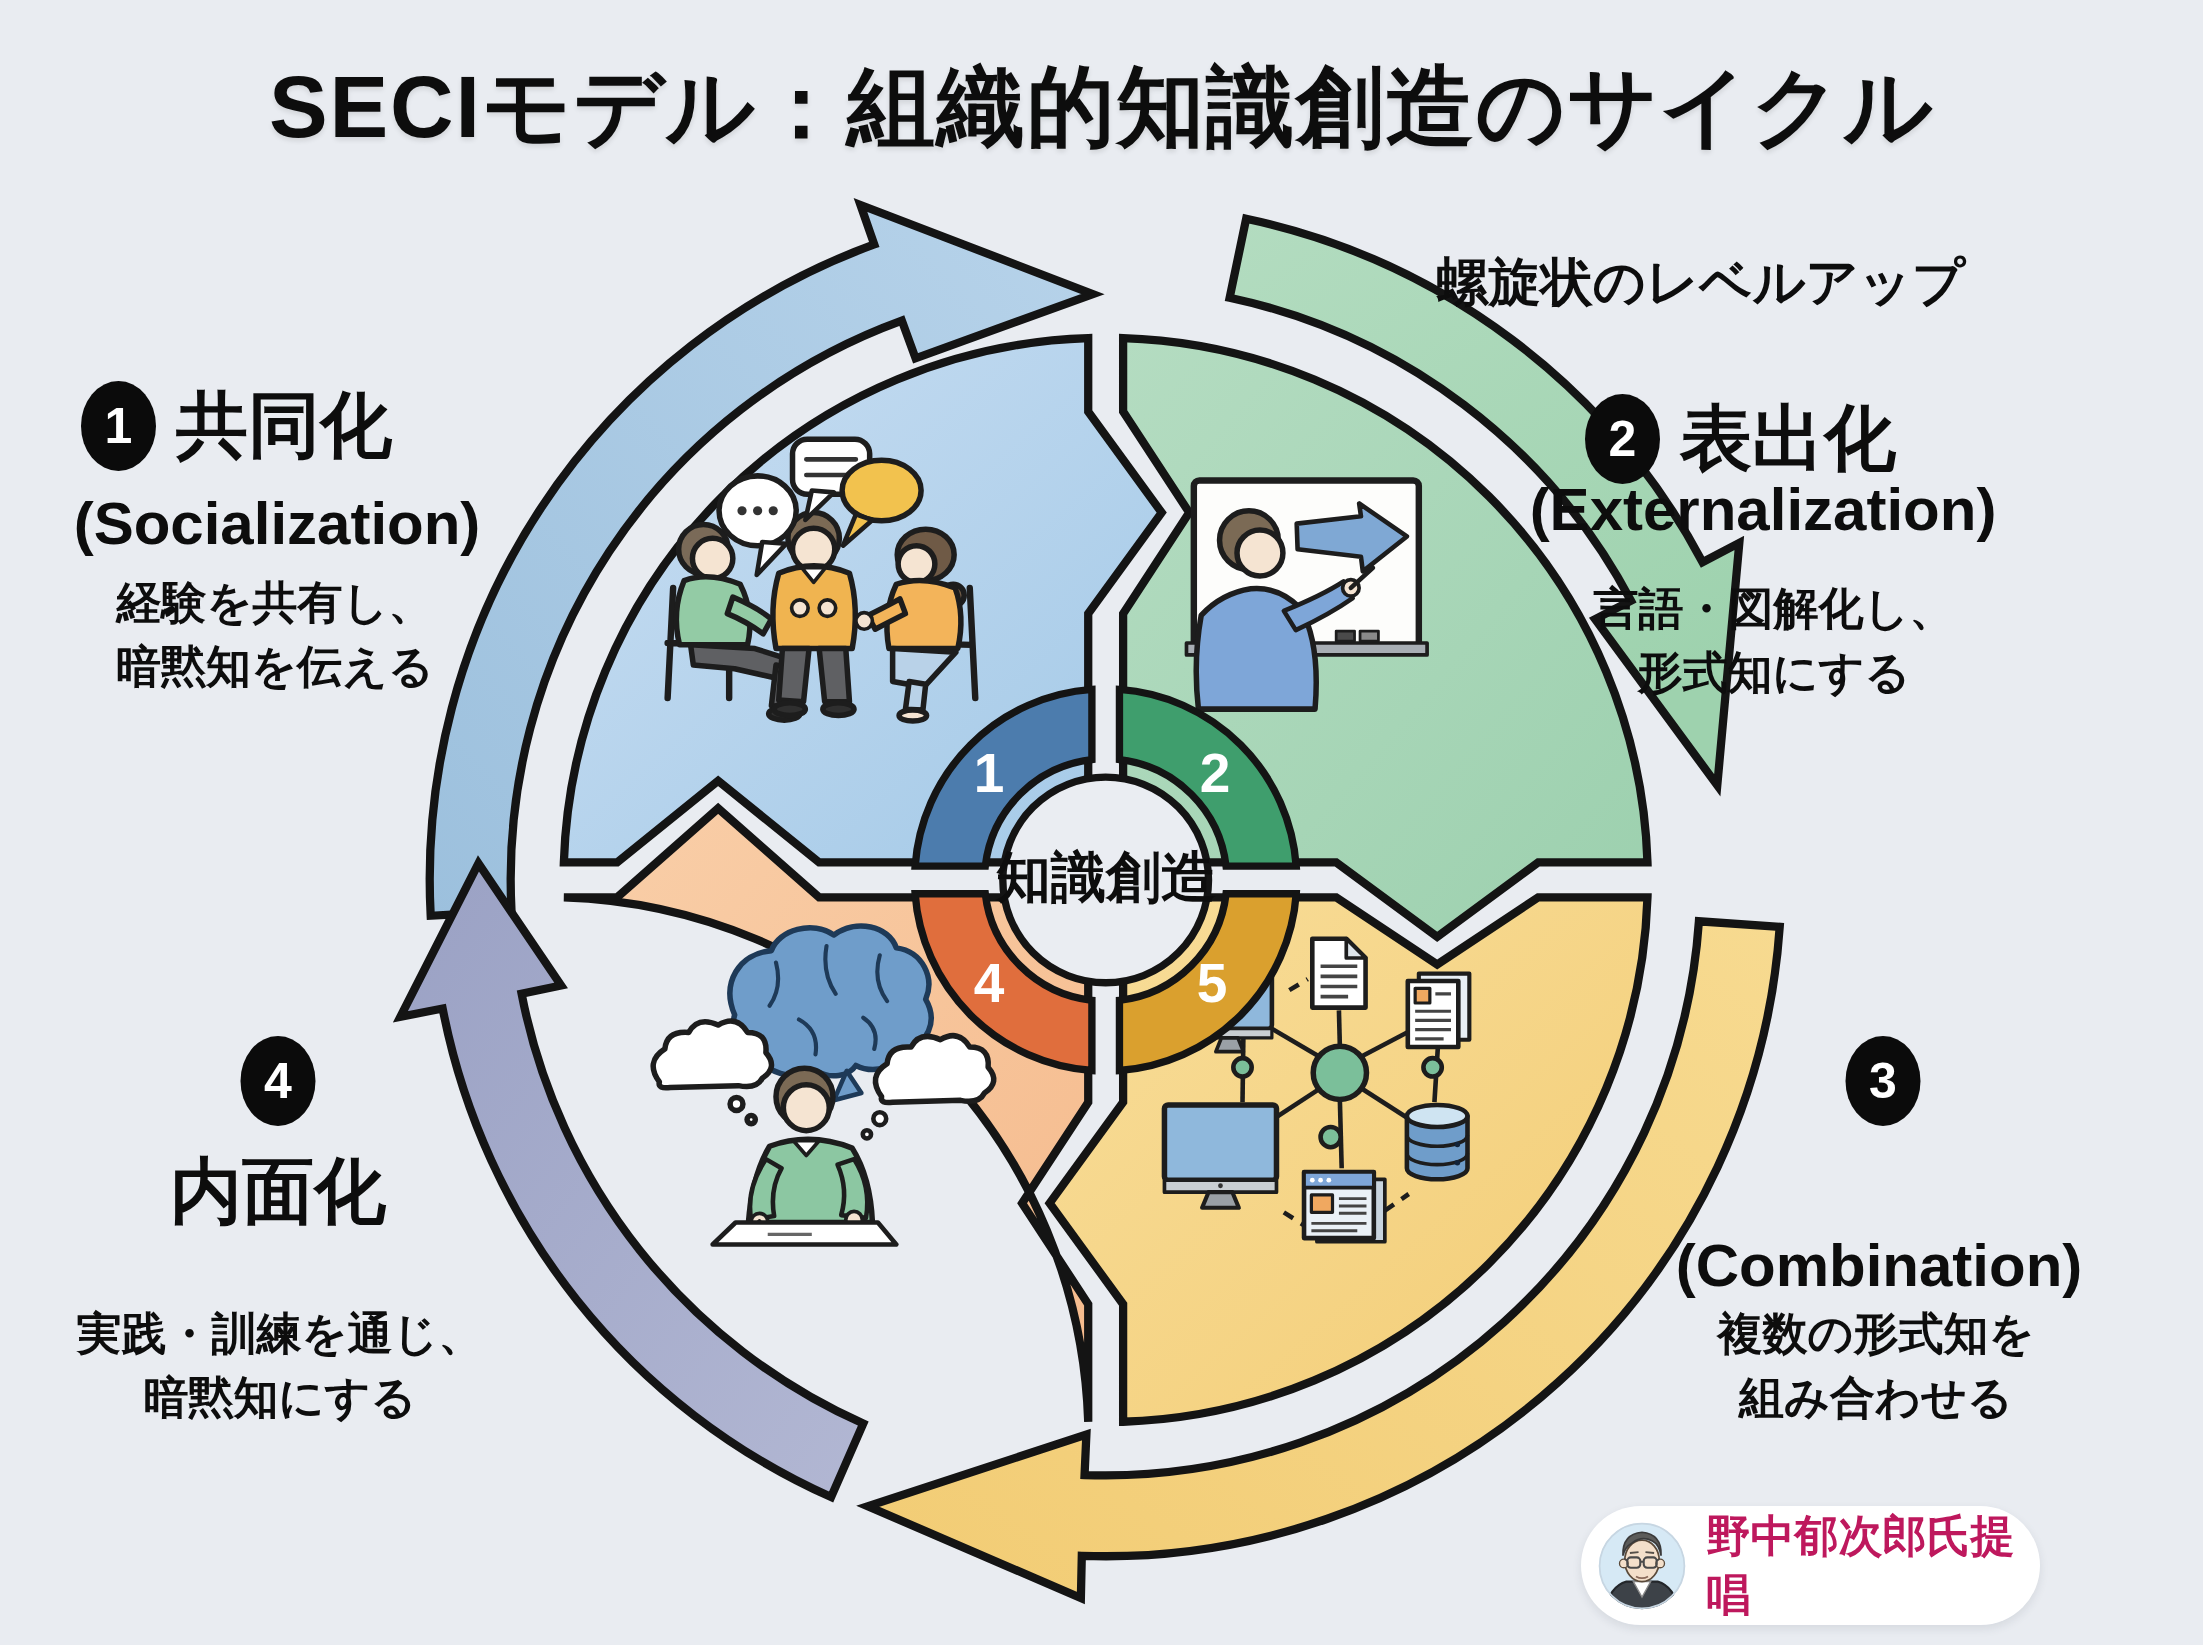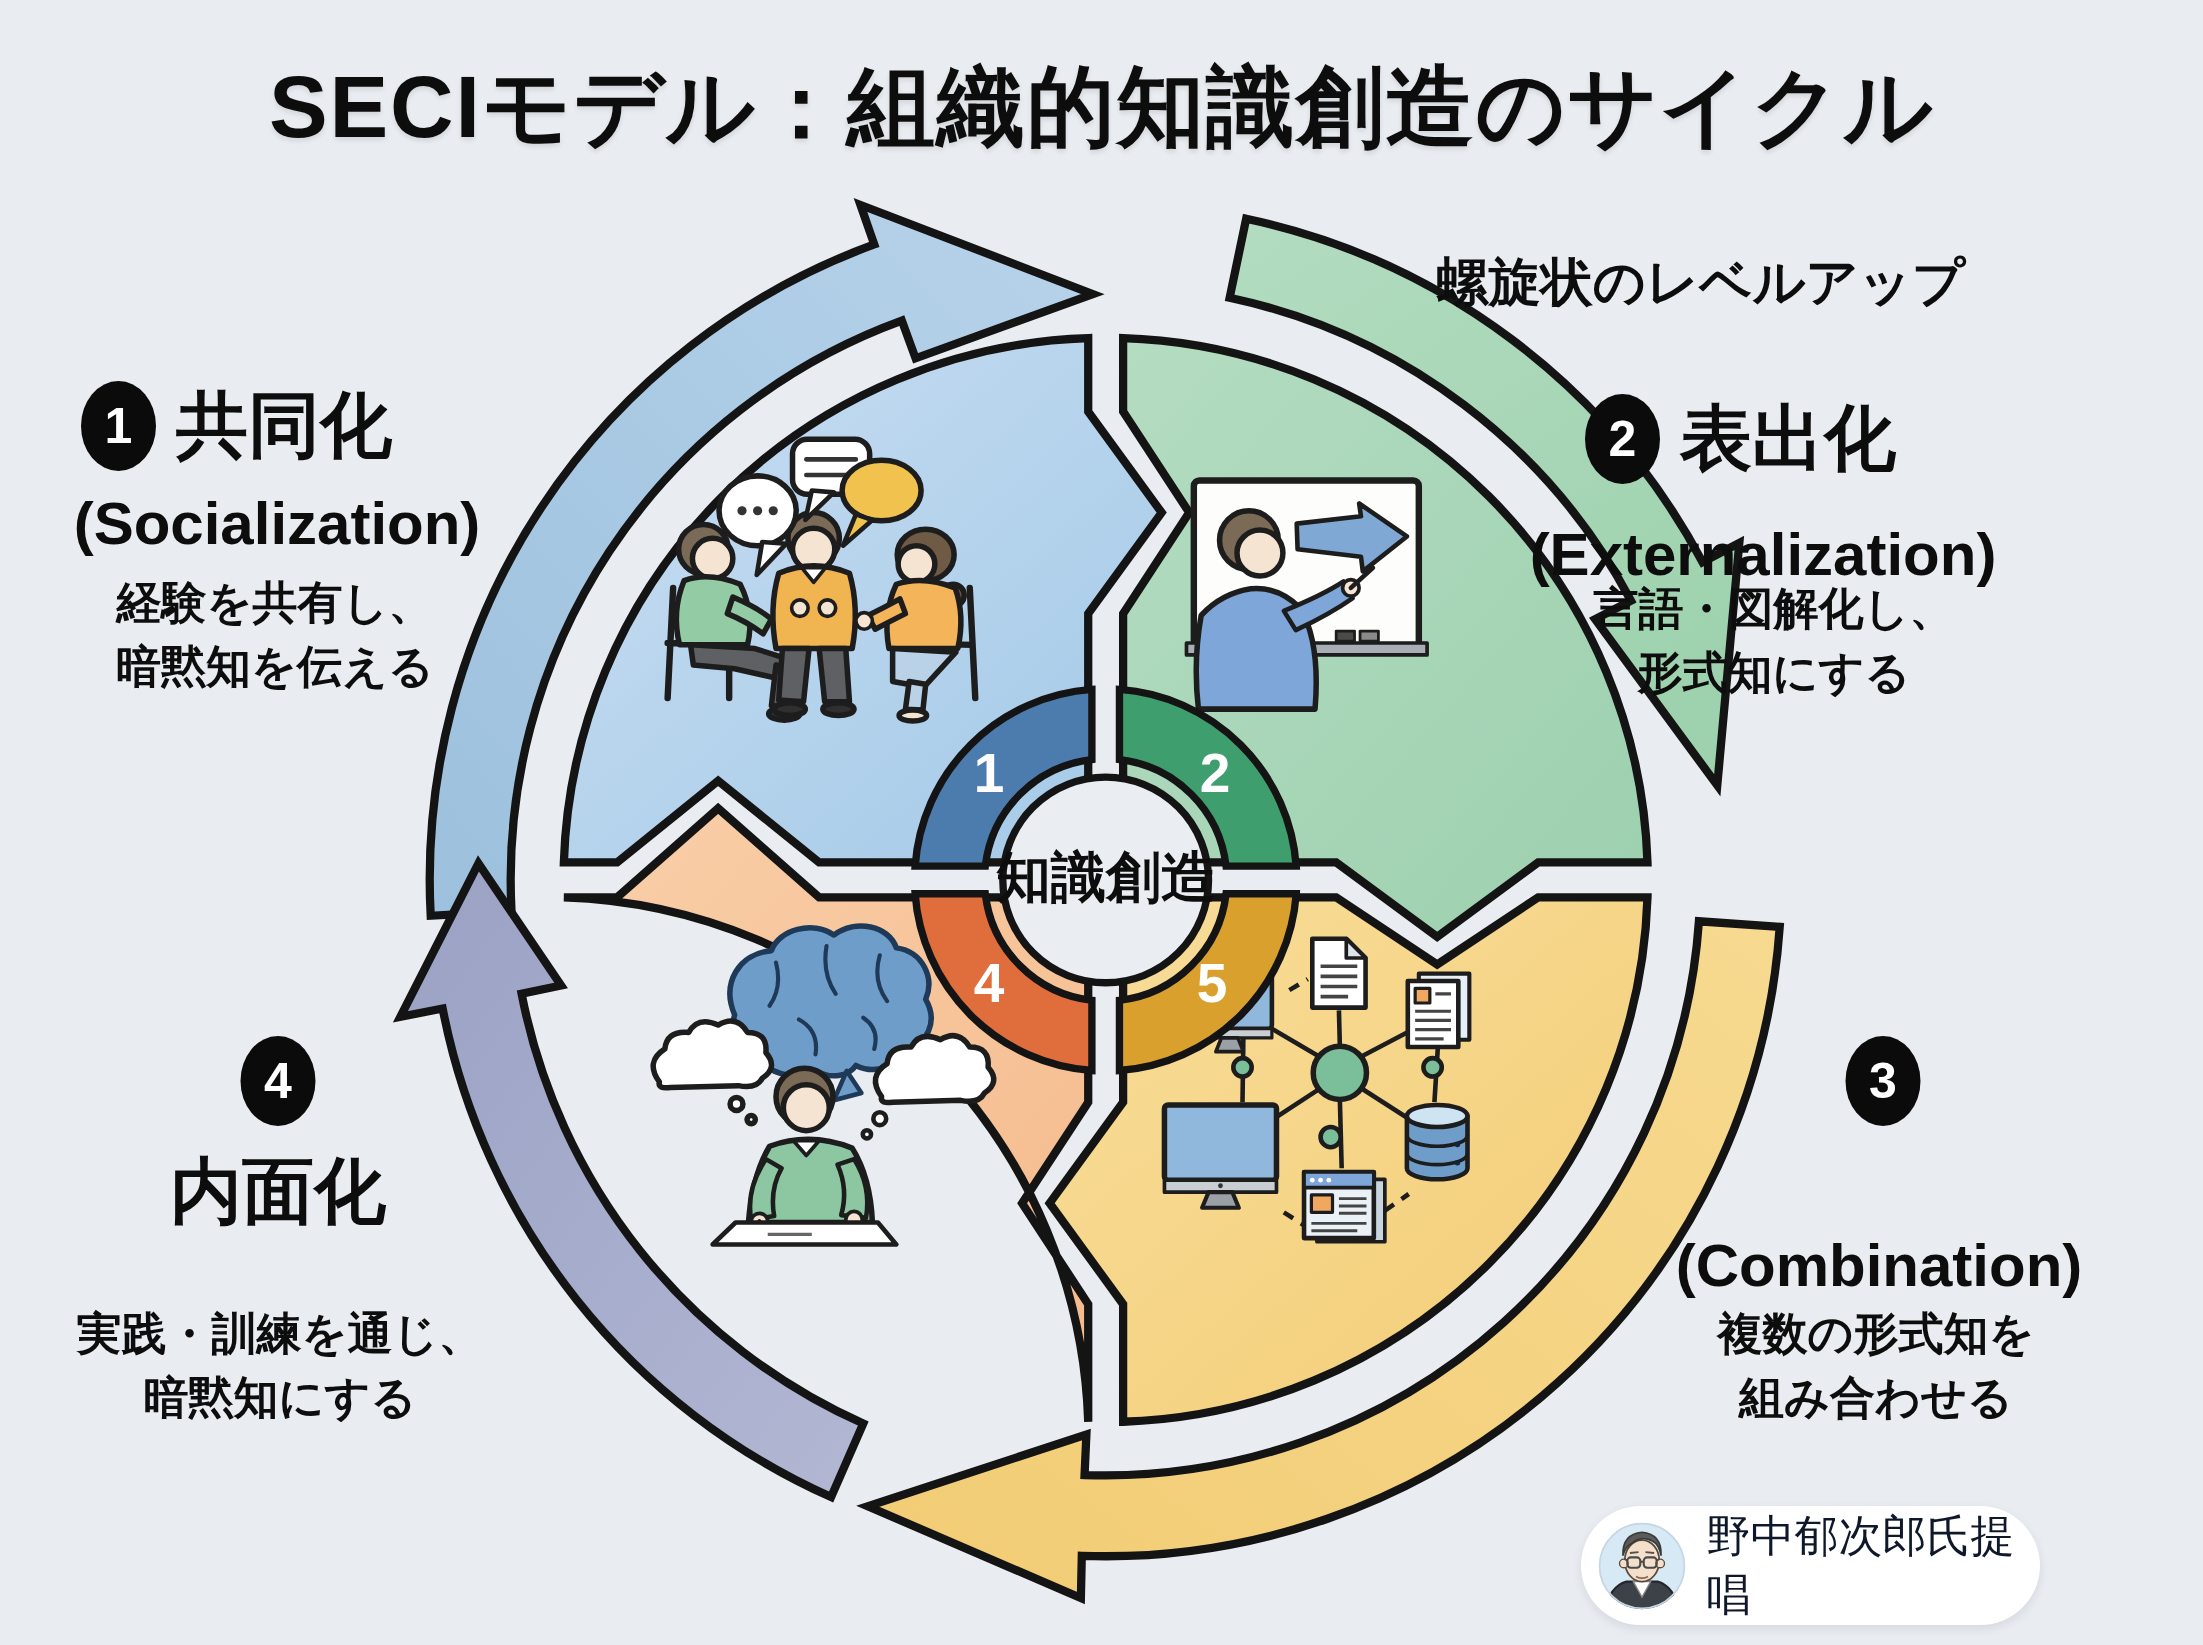--- a/index.html
+++ b/index.html
@@ -26,21 +26,21 @@
   .qen{font-size:60px;font-weight:800;}
   .qdesc{font-size:45px;font-weight:800;white-space:pre-line;text-align:center;line-height:1.42;}
   .ringnum{font-size:55px;font-weight:800;color:#fff;z-index:3;}
   .centerlabel{font-size:55px;font-weight:800;}
   .attrib{
     position:absolute;left:1581px;top:1506px;width:459px;height:119px;
     background:#ffffff;border-radius:60px;z-index:3;
     display:flex;align-items:center;box-shadow:0 3.7px 9.2px rgba(40,50,70,.10);
   }
   .attrib .avatar-wrap{width:90px;height:90px;margin-left:15.6px;flex:0 0 auto;}
-  .attrib .attrib-label{font-size:44px;font-weight:400;color:#0f172a;margin-left:20px;}
+  .attrib .attrib-label{font-size:44px;font-weight:700;color:#be185d;margin-left:20px;}
 </style>
 </head>
 <body>
 
 <div id="stage">
 
 <svg id="diagram" width="2204" height="1646" viewBox="0 0 2400 1792" xmlns="http://www.w3.org/2000/svg">
   <defs>
     <linearGradient id="gq1" x1="0" y1="0" x2="1" y2="1">
       <stop offset="0" stop-color="#c9def2"></stop>
@@ -277,21 +277,21 @@
   <div class="qname">共同化</div>
 </div>
 <div class="txt qen center-x" style="left:277px;top:489px;">(Socialization)</div>
 <div class="txt qdesc center-x" style="left:275px;top:571px;">経験を共有し、
 暗黙知を伝える</div>
 
 <div class="txt qhead-row" style="left:1585px;top:391px;">
   <div class="numbadge">2</div>
   <div class="qname">表出化</div>
 </div>
-<div class="txt qen center-x" style="left:1763px;top:520px;">(Externalization)</div>
+<div class="txt qen center-x" style="left:1763px;top:475px;">(Externalization)</div>
 <div class="txt qdesc center-x" style="left:1774px;top:577px;">言語・図解化し、
 形式知にする</div>
 
 <div class="txt numbadge center-x" style="left:1883px;top:1036px;position:absolute;z-index:3;">3</div>
 <div class="txt qen center-x" style="left:1879px;top:1231px;">(Combination)</div>
 <div class="txt qdesc center-x" style="left:1876px;top:1302px;">複数の形式知を
 組み合わせる</div>
 
 <div class="txt numbadge center-x" style="left:278px;top:1036px;position:absolute;z-index:3;">4</div>
 <div class="txt qname center-x" style="left:278px;top:1144px;">内面化</div>

